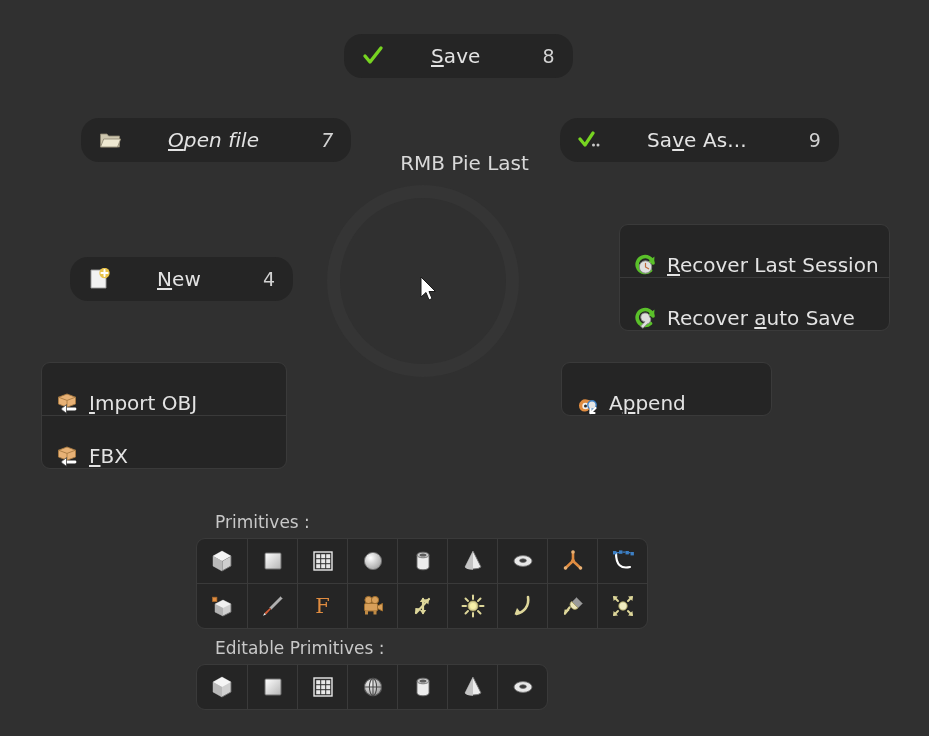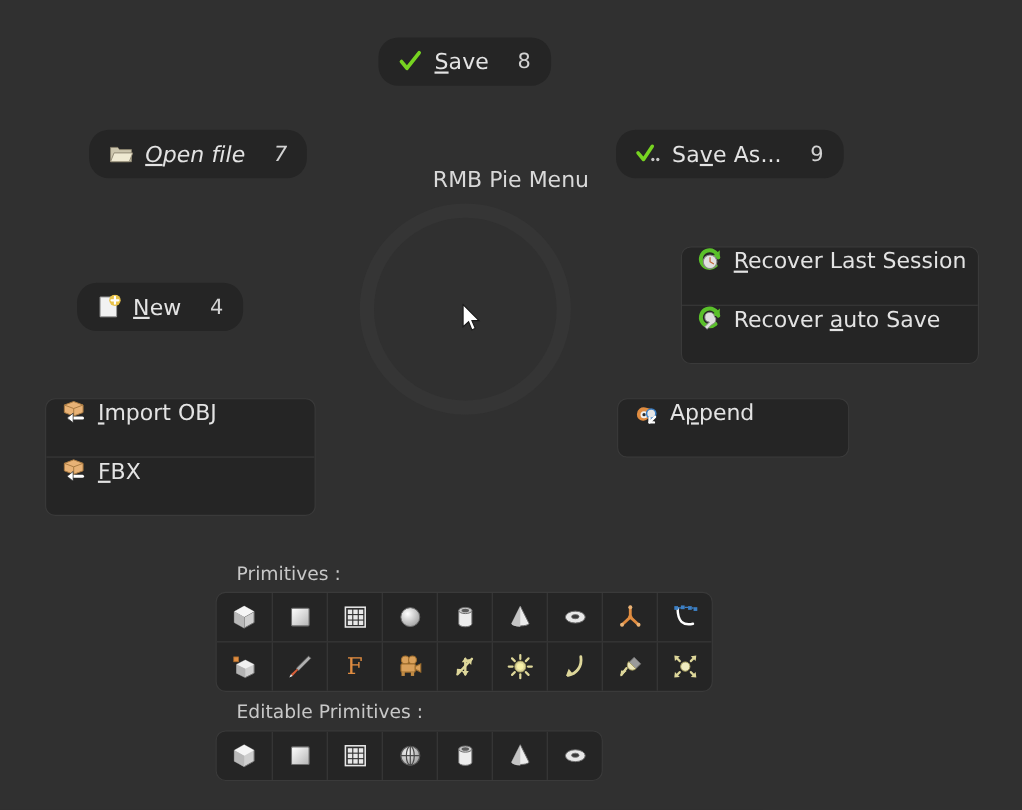--- a/index.html
+++ b/index.html
@@ -22,20 +22,21 @@
     position: absolute;
     display: flex;
     align-items: center;
     background: #252525;
     border-radius: 18px;
     height: 44px;
     padding: 0 18px;
     color: #e3e3e3;
     font-size: 20px;
     white-space: nowrap;
+    gap: 36px;
   }
   .pill .ico { flex: 0 0 auto; margin-right: 11px; display:flex; align-items:center; justify-content:center; width:22px; height:22px;}
   .pill .lbl { flex: 1 1 auto; letter-spacing: .1px; }
   .pill .key { flex: 0 0 auto; margin-left: 26px; color: #d2d2d2; font-size: 19px; }
   u { text-decoration: underline; text-underline-offset: 2px; }
 
   
   #ring {
     position: absolute;
     left: 327px; top: 185px;
@@ -57,21 +58,21 @@
     position: absolute;
     background: #252525;
     border: 1px solid #3a3a3a;
     border-radius: 9px;
     overflow: hidden;
   }
   .prow { display: flex; }
   .prow + .prow { border-top: 1px solid #3a3a3a; }
   .pitem {
     display: flex;
-    align-items: flex-start;
+    align-items: flex-end;
     height: 52px;
     padding: 0 14px;
     color: #e3e3e3;
     font-size: 20px;
     white-space: nowrap;
   }
   .pitem + .pitem { border-left: 1px solid #3a3a3a; }
   .pitem .ico { margin-right: 10px; display:flex; align-items:center; justify-content:center; width:23px; height:23px; flex:0 0 auto;}
 
   
@@ -97,21 +98,21 @@
   }
   .cell + .cell { border-left: 1px solid #3a3a3a; }
   .cell svg, .cell .gly { display:block; }
   .gly { font-size: 22px; line-height: 1; }
 </style>
 </head>
 <body>
 
 <div id="root">
 
-  <div id="pie-title">RMB Pie Menu</div>
+  <div id="pie-title">RMB Pie Last</div>
   <div id="ring"></div>
   <svg id="cursor" viewBox="0 0 18 26">
     <path d="M1,1 L1,21 L6,16.5 L9,24 L12,22.5 L9,15.5 L15.5,15.5 Z" fill="#ffffff" stroke="#1a1a1a" stroke-width="1"></path>
   </svg>
 
   <div class="pill" style="left:344px; top:34px;">
     <span class="ico">
       <svg viewBox="0 0 22 22" width="22" height="22">
           <path d="M3 11 L8 17 L19 3" fill="none" stroke="#77d421" stroke-width="3.4" stroke-linecap="round" stroke-linejoin="round"></path>
         </svg>

